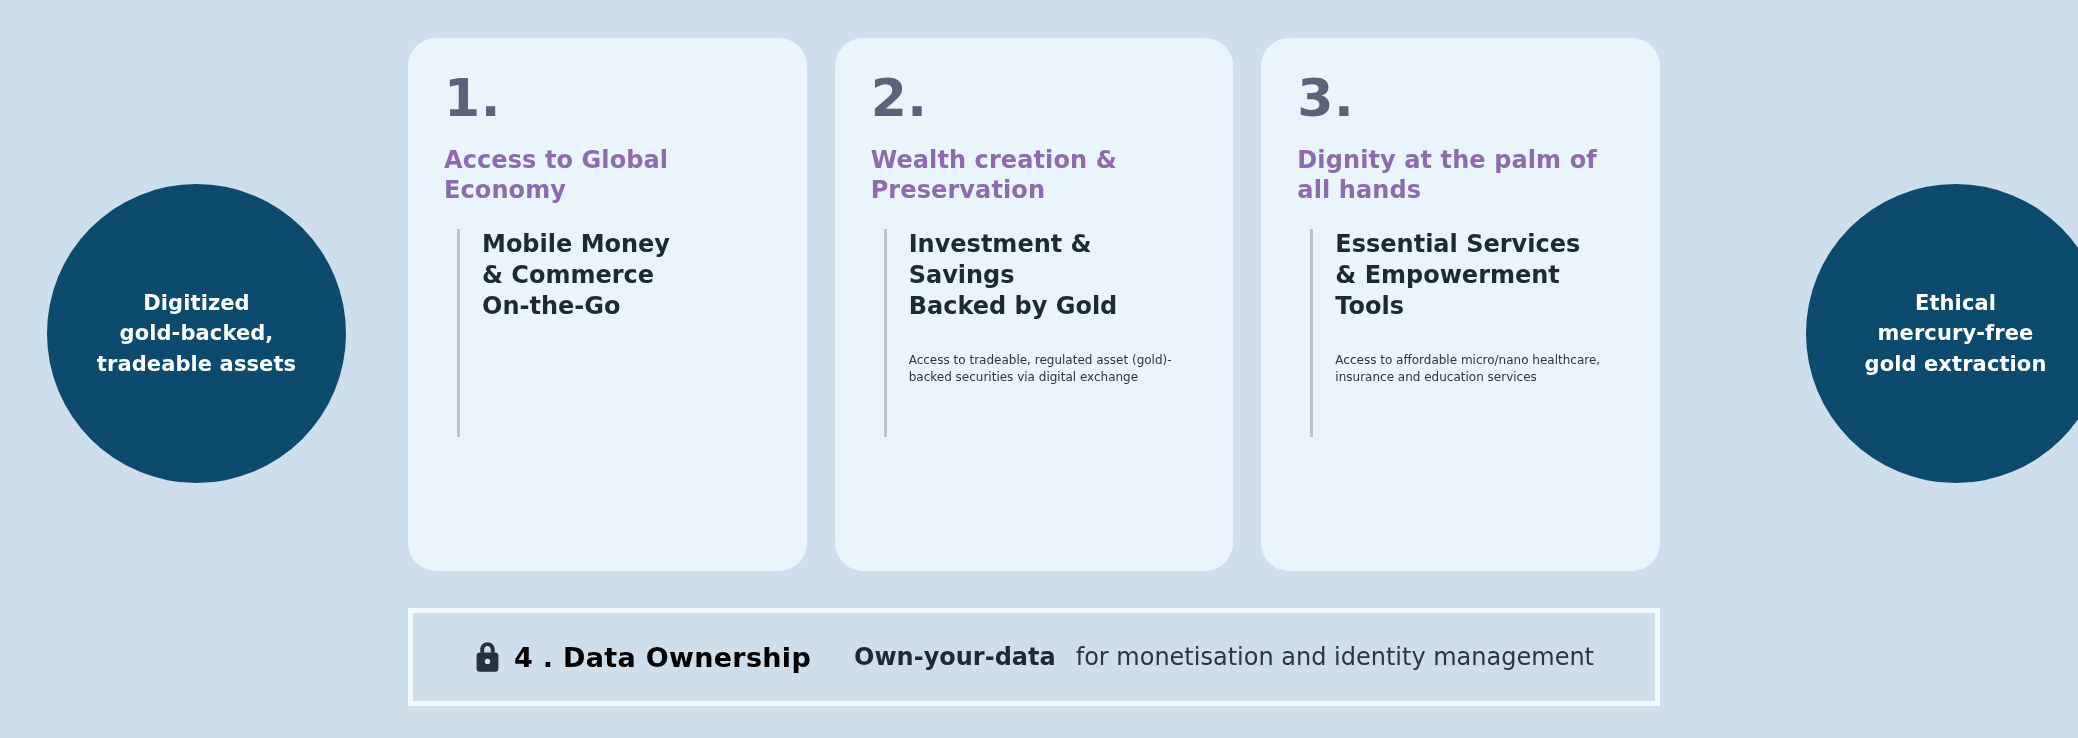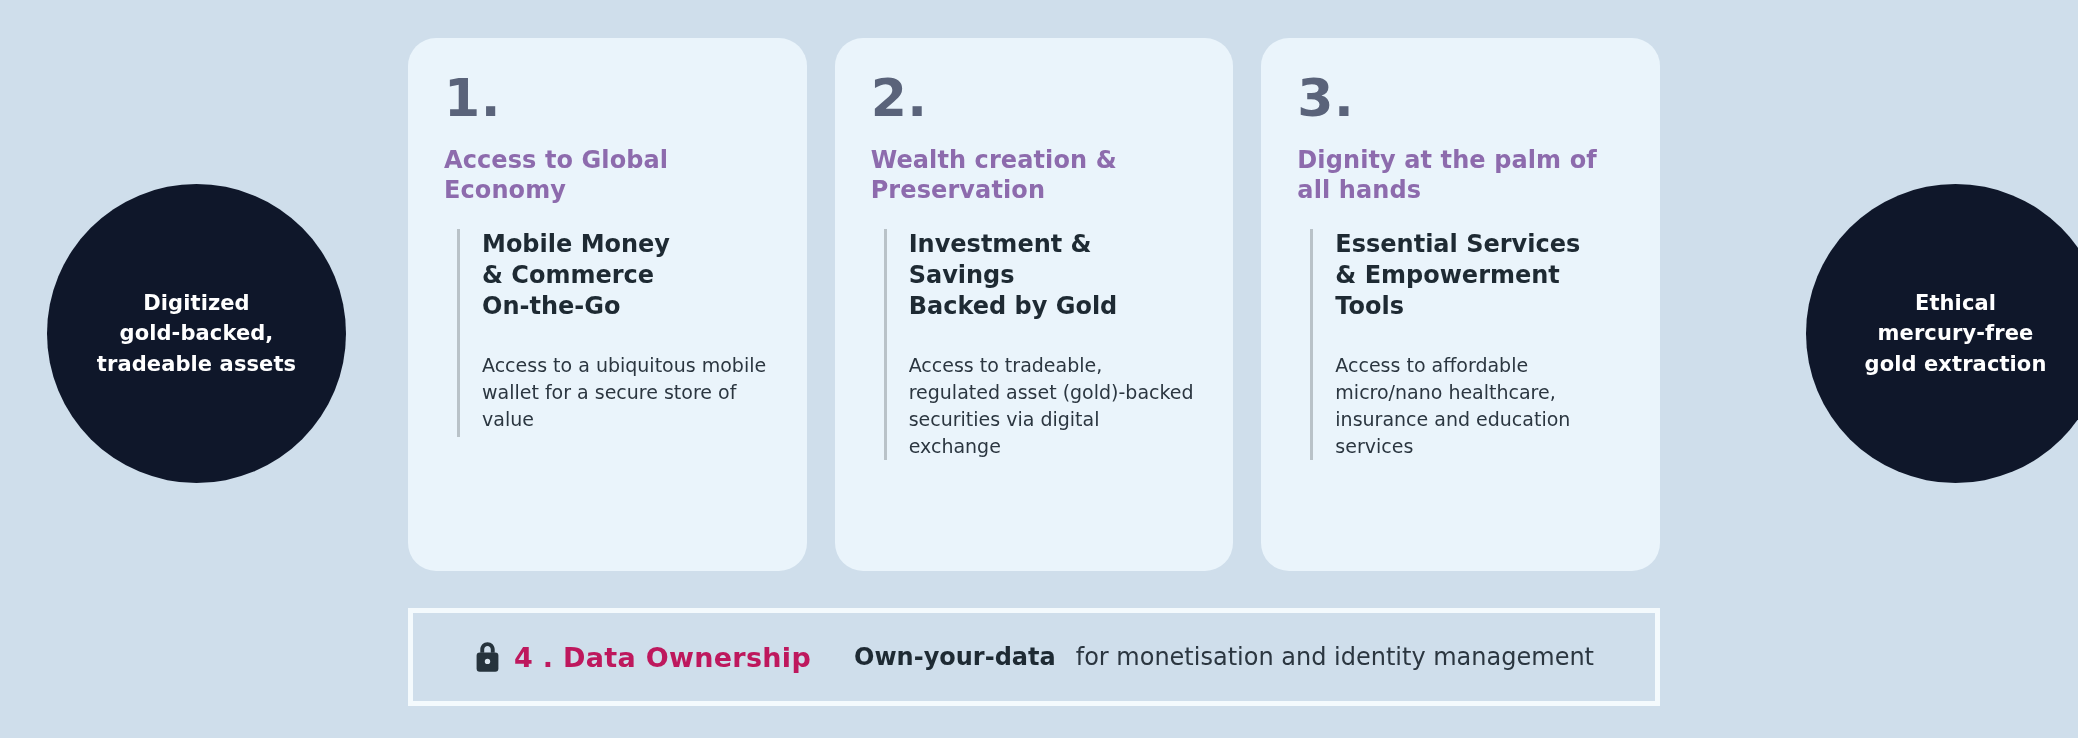--- a/index.html
+++ b/index.html
@@ -13,21 +13,21 @@
     background: #cfdeeb;
     font-family: "DejaVu Sans", sans-serif;
     overflow: hidden;
     position: relative;
   }
 
   
   .circle {
     position: absolute;
     border-radius: 50%;
-    background: #0f172a;
+    background: #0c4a6e;
     display: flex;
     align-items: center;
     justify-content: center;
     text-align: center;
   }
   .circle-text {
     color: #ffffff;
     font-weight: bold;
     font-size: 21px;
     line-height: 1.45;
@@ -91,21 +91,21 @@
   .card-subtitle {
     color: #1e2a33;
     font-size: 24px;
     font-weight: bold;
     line-height: 1.28;
     margin: 0 0 30px 0;
     white-space: pre-line;
   }
   .card-desc {
     color: #2b3640;
-    font-size: 19px;
+    font-size: 12px;
     font-weight: normal;
     line-height: 1.42;
     margin: 0;
   }
 
   
   #card-1 .card-body { min-height: 208px; }
   #card-2 .card-body { min-height: 208px; }
   #card-3 .card-body { min-height: 208px; }
 
@@ -124,21 +124,21 @@
     justify-content: center;
     gap: 13px;
   }
   .lock-icon {
     width: 27px;
     height: 32px;
     display: block;
     flex: 0 0 auto;
   }
   .banner-step {
-    color: #be185d;
+    color: #000000;
     font-size: 27px;
     font-weight: bold;
     letter-spacing: 0.3px;
     white-space: nowrap;
   }
   .banner-strong {
     color: #1e2a33;
     font-size: 24px;
     font-weight: bold;
     margin-left: 30px;
@@ -163,21 +163,20 @@
 
 <div class="cards-row">
 
   <div class="card" id="card-1">
     <div class="card-number">1.</div>
     <div class="card-heading">Access to Global Economy</div>
     <div class="card-body">
       <div class="card-subtitle">Mobile Money
 &amp; Commerce
 On-the-Go</div>
-      <div class="card-desc">Access to a ubiquitous mobile wallet for a secure store of value</div>
     </div>
   </div>
 
   <div class="card" id="card-2">
     <div class="card-number">2.</div>
     <div class="card-heading">Wealth creation &amp; Preservation</div>
     <div class="card-body">
       <div class="card-subtitle">Investment &amp; Savings
 Backed by Gold</div>
       <div class="card-desc">Access to tradeable, regulated asset (gold)-backed securities via digital exchange</div>

